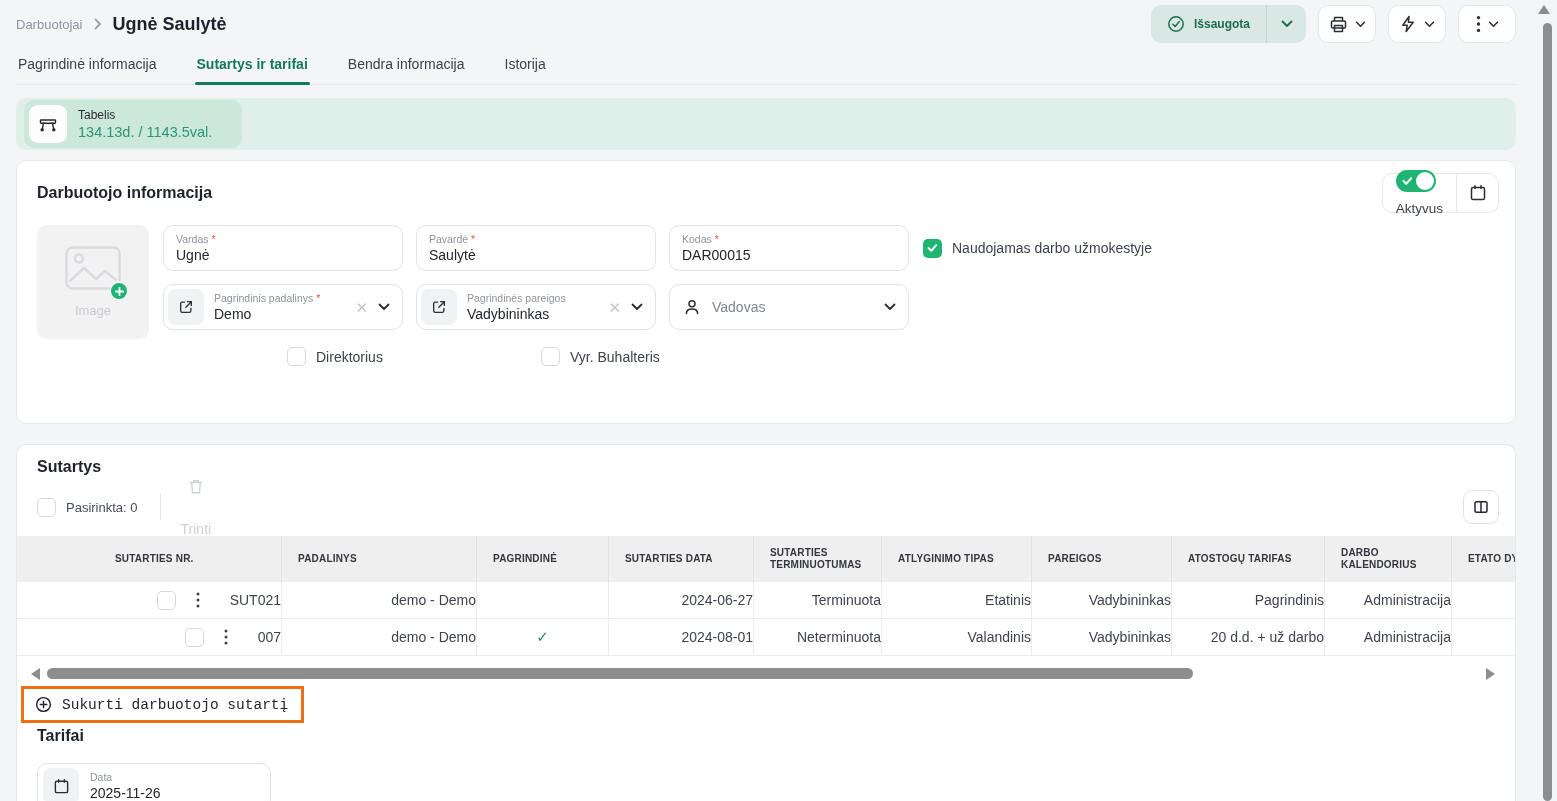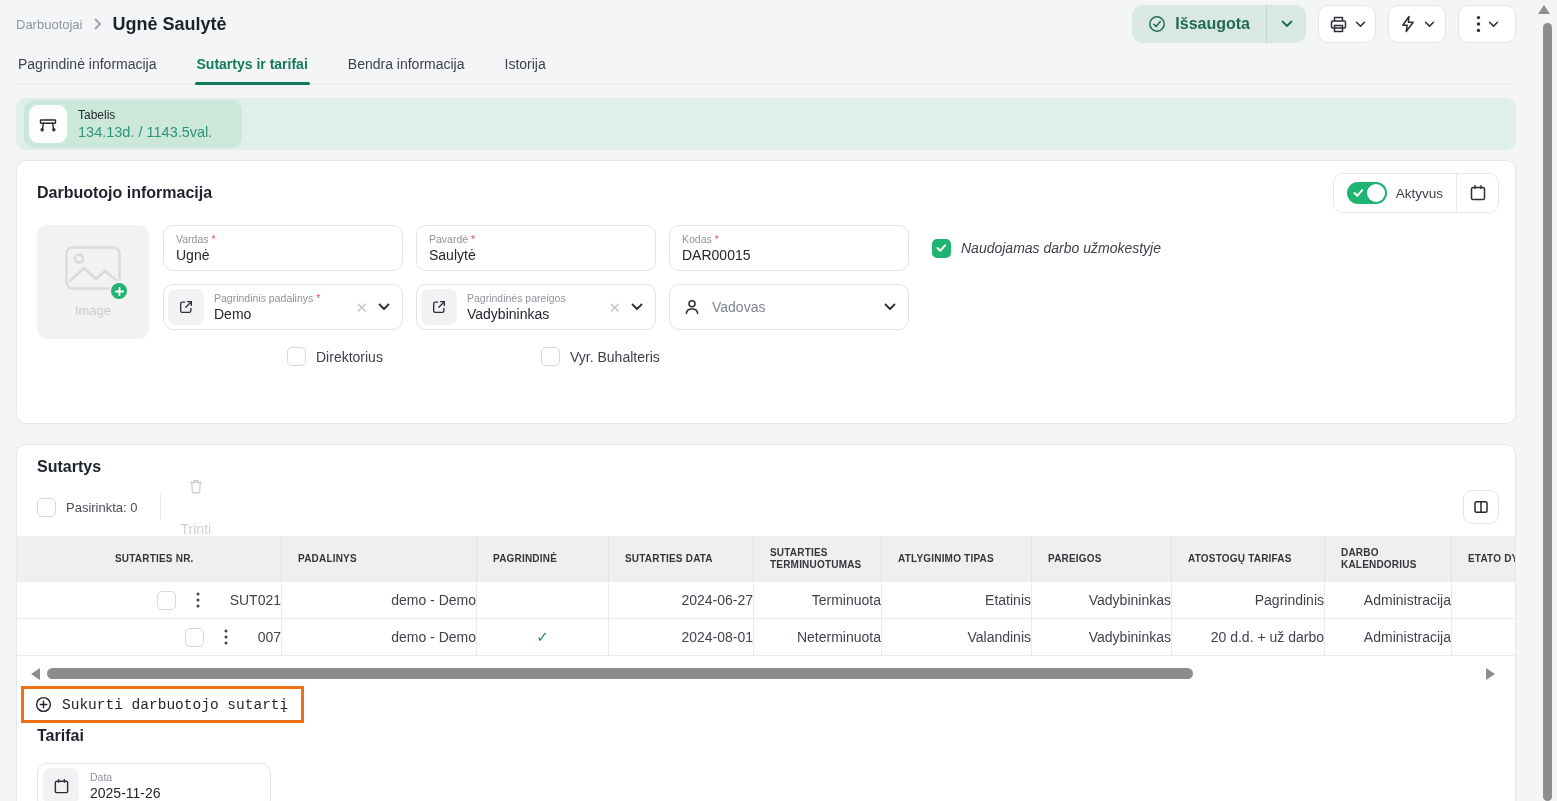--- a/index.html
+++ b/index.html
@@ -8,21 +8,21 @@
   .page { position:relative; width:1557px; height:801px; }
   .content { position:absolute; left:16px; top:0; width:1500px; }
 
   
   .topbar { display:flex; justify-content:space-between; align-items:center; height:46px; padding-top:2px; }
   .breadcrumb { display:flex; align-items:center; gap:11px; }
   .crumb-parent { font-size:13px; color:#9096a1; }
   .crumb-current { font-size:18px; font-weight:700; color:#1d212b; }
   .topbar-actions { display:flex; gap:12px; align-items:center; }
   .saved-btn { display:flex; align-items:stretch; background:#d9e8e2; border-radius:10px; height:38px; overflow:hidden; cursor:pointer; }
-  .saved-main { display:flex; align-items:center; gap:9px; padding:0 16px; color:#1f6b54; font-weight:700; font-size:16px; }
+  .saved-main { display:flex; align-items:center; gap:9px; padding:0 16px; color:#1f6b54; font-weight:700; font-size:12px; }
   .saved-caret { width:40px; display:flex; align-items:center; justify-content:center; border-left:1px solid #c2d6cd; color:#1f6b54; }
   .icon-btn { display:flex; align-items:center; justify-content:center; gap:7px; width:58px; height:38px; background:#fff; border:1px solid #e4e5e8; border-radius:10px; color:#2b2e36; cursor:pointer; }
 
   
   .tabs { display:flex; gap:36px; border-bottom:1px solid #e9eaec; margin-top:4px; }
   .tab { font-size:14px; color:#3d414b; padding:6px 2px 12px 2px; position:relative; cursor:pointer; }
   .tab.active { color:#13795b; font-weight:700; }
   .tab.active::after { content:""; position:absolute; left:0; right:0; bottom:-1px; height:3px; background:#13795b; border-radius:2px; }
 
   
@@ -31,21 +31,21 @@
   .banner-icon { width:38px; height:38px; background:#fdfdfd; border-radius:9px; display:flex; align-items:center; justify-content:center; color:#23262e; }
   .banner-title { font-size:12px; color:#272b33; margin-bottom:2px; }
   .banner-value { font-size:14.5px; color:#2d9478; }
 
   
   .card { background:#fff; border:1px solid #e7e8ea; border-radius:10px; }
   .card1 { margin-top:10px; height:264px; }
   .card1-head { display:flex; justify-content:space-between; align-items:center; padding:12px 16px 0 20px; }
   .section-title { font-size:16px; font-weight:700; color:#1d212b; }
   .active-control { display:flex; align-items:center; height:40px; border:1px solid #e7e8ea; border-radius:10px; background:#fff; }
-  .toggle-wrap { display:flex; align-items:center; gap:9px; padding:0 13px; cursor:pointer; }
+  .toggle-wrap { display:flex; align-items:flex-start; gap:9px; padding:0 13px; cursor:pointer;flex-direction:column; }
   .toggle { width:40px; height:22px; background:#1fb471; border-radius:11px; position:relative; }
   .toggle .tg-check { position:absolute; left:6px; top:6px; }
   .toggle .knob { position:absolute; right:2px; top:2px; width:18px; height:18px; background:#fff; border-radius:50%; }
   .toggle-label { font-size:13.5px; color:#3d414b; }
   .cal-btn { width:42px; height:40px; border-left:1px solid #e7e8ea; display:flex; align-items:center; justify-content:center; color:#2b2e36; cursor:pointer; }
 
   .card1-body { display:flex; gap:14px; padding:12px 20px 0 20px; }
   .image-box { width:112px; height:114px; background:#f2f2f3; border-radius:10px; position:relative; display:flex; flex-direction:column; align-items:center; justify-content:center; gap:13px; cursor:pointer; }
   .image-label { font-size:13px; color:#c9cbd0; }
   .plus-badge { position:absolute; left:72px; top:56px; width:20px; height:20px; background:#1fb471; border:2px solid #f2f2f3; border-radius:50%; display:flex; align-items:center; justify-content:center; }
@@ -267,21 +267,21 @@
               <div class="fvalue">Ugnė</div>
             </div>
             <div class="tfield">
               <div class="flabel"><span>Pavardė</span> <span class="req">*</span></div>
               <div class="fvalue">Saulytė</div>
             </div>
             <div class="tfield">
               <div class="flabel"><span>Kodas</span> <span class="req">*</span></div>
               <div class="fvalue">DAR00015</div>
             </div>
-            <div class="cb-item" style="margin-left:10px;font-style:italic;">
+            <div class="cb-item" style="margin-left:1px;">
               <span class="checkbox checked">
                 <svg width="11" height="10" viewBox="0 0 11 10" fill="none" stroke="#ffffff" stroke-width="2" stroke-linecap="round" stroke-linejoin="round">
                     <polyline points="1.5,5 4.3,7.8 9.2,2.2"></polyline>
                   </svg>
               </span>
               <span class="cb-label">Naudojamas darbo užmokestyje</span>
             </div>
           </div>
 
           <div class="field-row">

